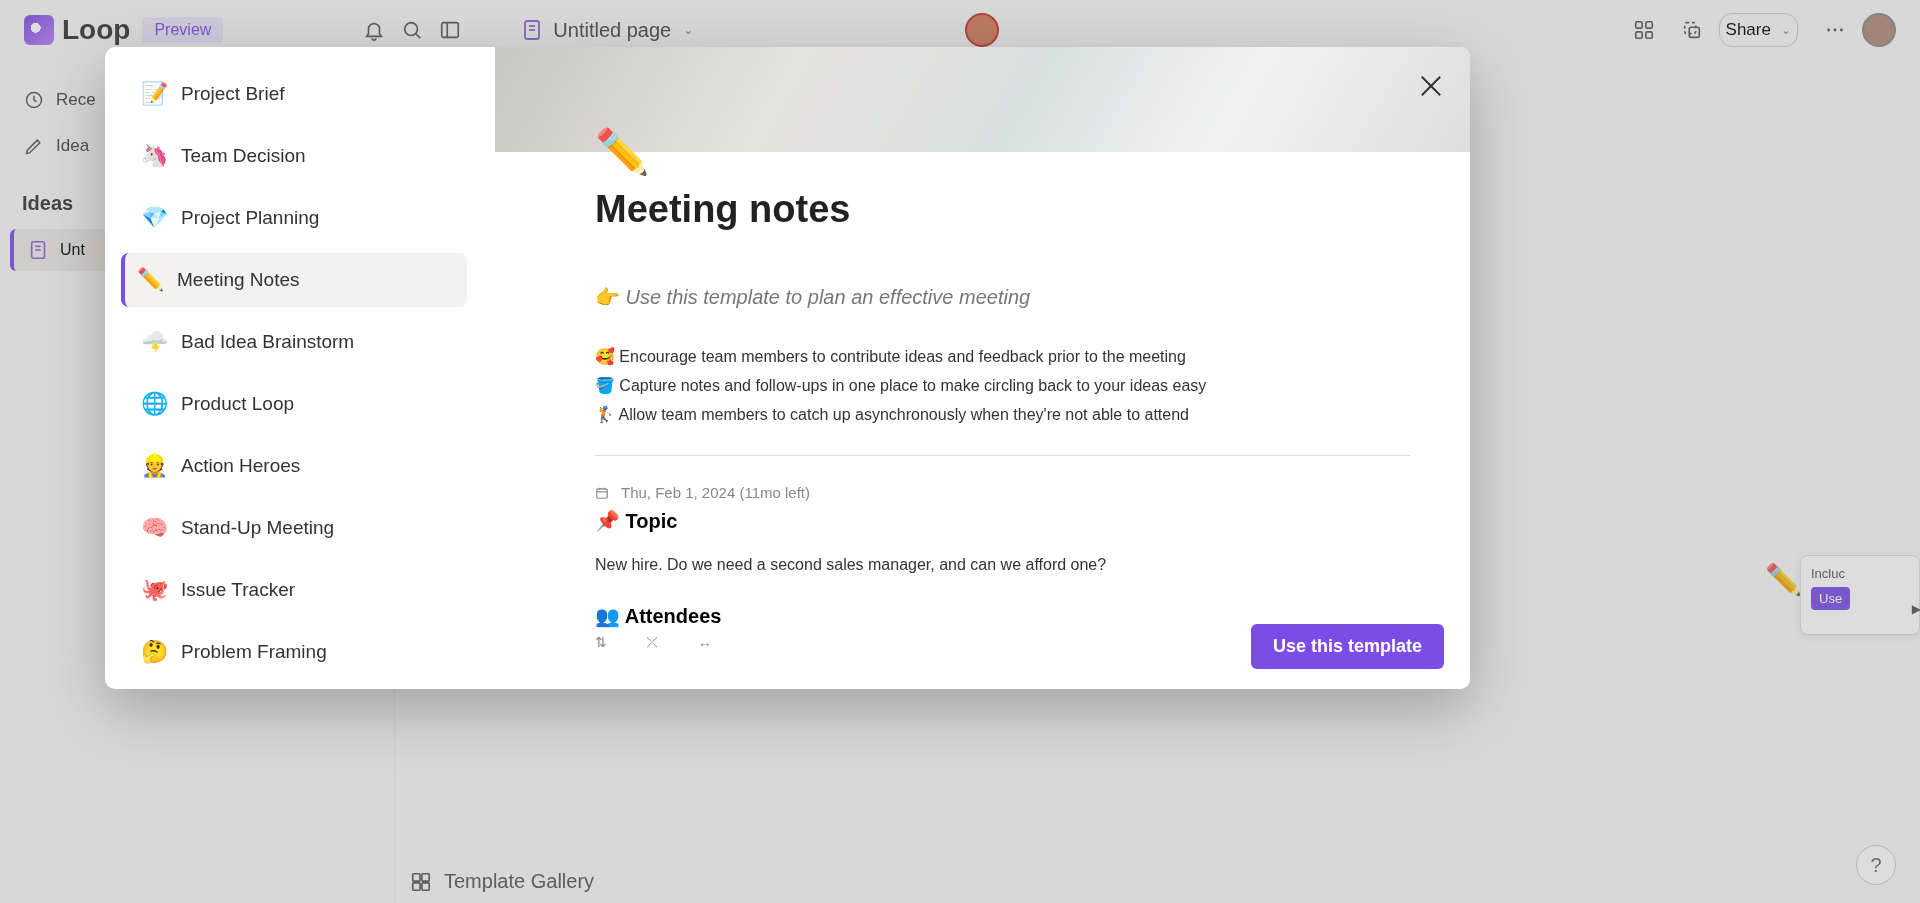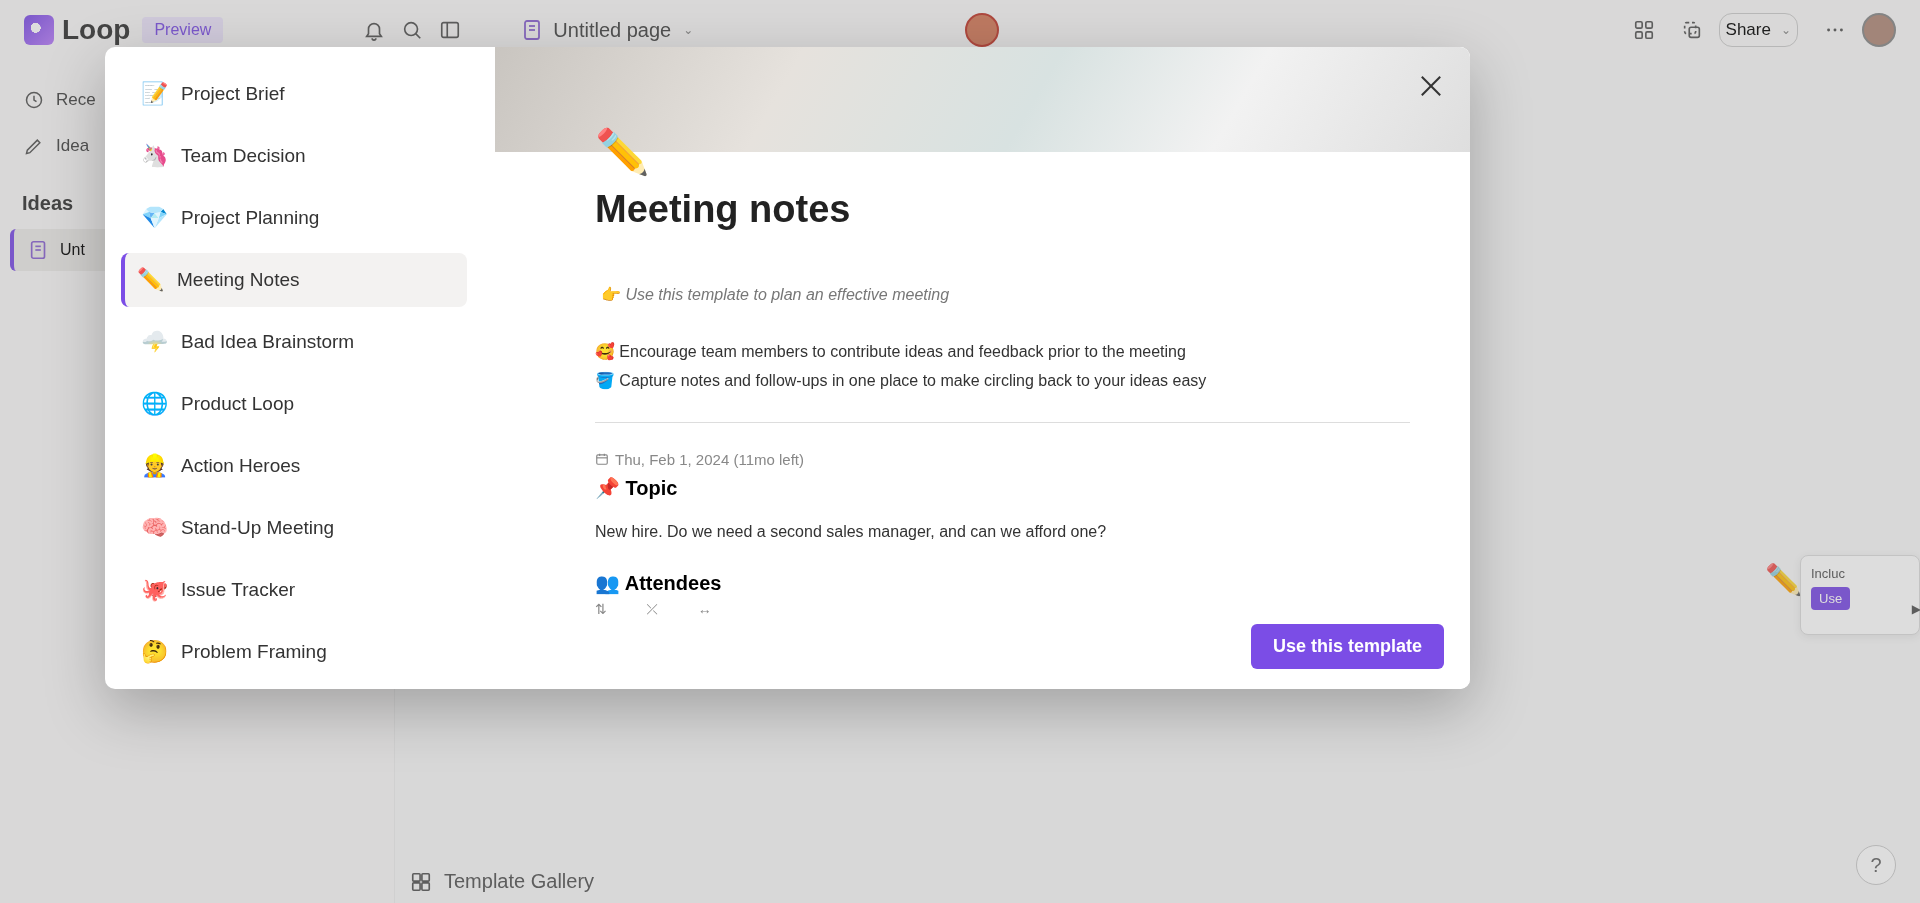--- a/index.html
+++ b/index.html
@@ -95,25 +95,25 @@
   .preview-hero{
     height:105px;
     background:linear-gradient(120deg,#c9c5c0,#e6e2dd 30%,#d8e2e1 55%,#f2f2f2 75%,#dedede);
   }
   .preview-body{
     padding:0 60px 24px 100px;
     margin-top:-26px;
   }
   .big-emoji{ font-size:44px; display:block;}
   .preview-title{ font-size:38px; font-weight:700; color:#222; margin-top:10px;}
-  .hint-line{ margin-top:54px; font-style:italic; color:#777; font-size:16px;margin-left:6px;}
+  .hint-line{ margin-top:54px; font-style:italic; color:#777; font-size:20px;}
   .hint-line .pt{ font-style:normal;}
   .bullets{ margin-top:34px; font-size:16px; color:#333; line-height:1.8;}
   .divider{ border:none; border-top:1px solid #ddd; margin:26px 0 28px 0;}
-  .date-line{ color:#888; font-size:15px; display:flex; align-items:center; gap:6px;}
+  .date-line{ color:#888; font-size:15px; display:flex; align-items:center; gap:12px;}
   .topic-heading{ font-size:20px; font-weight:700; margin-top:8px;}
   .topic-text{ font-size:16px; color:#333; margin-top:23px;}
   .attendees-heading{ font-size:20px; font-weight:700; margin-top:30px;}
   .tiny-icons{ margin-top:6px; color:#888; font-size:14px; letter-spacing:18px;}
 
   .close-x{
     position:absolute; right:26px; top:26px; width:26px; height:26px;
     cursor:pointer;
   }
   .close-x::before,.close-x::after{
@@ -313,20 +313,21 @@
       <h1 class="preview-title">Meeting notes</h1>
 
       <div class="hint-line">
         <span class="pt">👉</span>
         <span>Use this template to plan an effective meeting</span>
       </div>
 
       <div class="bullets" id="bullets">
           <div>🥰 Encourage team members to contribute ideas and feedback prior to the meeting</div>
           <div>🪣 Capture notes and follow-ups in one place to make circling back to your ideas easy</div>
+          <div>🏌️ Allow team members to catch up asynchronously when they're not able to attend</div>
         </div>
 
       <hr class="divider">
 
       <div class="date-line">
         <svg width="14" height="14" viewBox="0 0 24 24" fill="none" stroke="#888" stroke-width="2">
             <rect x="3" y="5" width="18" height="16" rx="2"></rect>
             <line x1="3" y1="10" x2="21" y2="10"></line>
             <line x1="8" y1="3" x2="8" y2="7"></line>
             <line x1="16" y1="3" x2="16" y2="7"></line>

